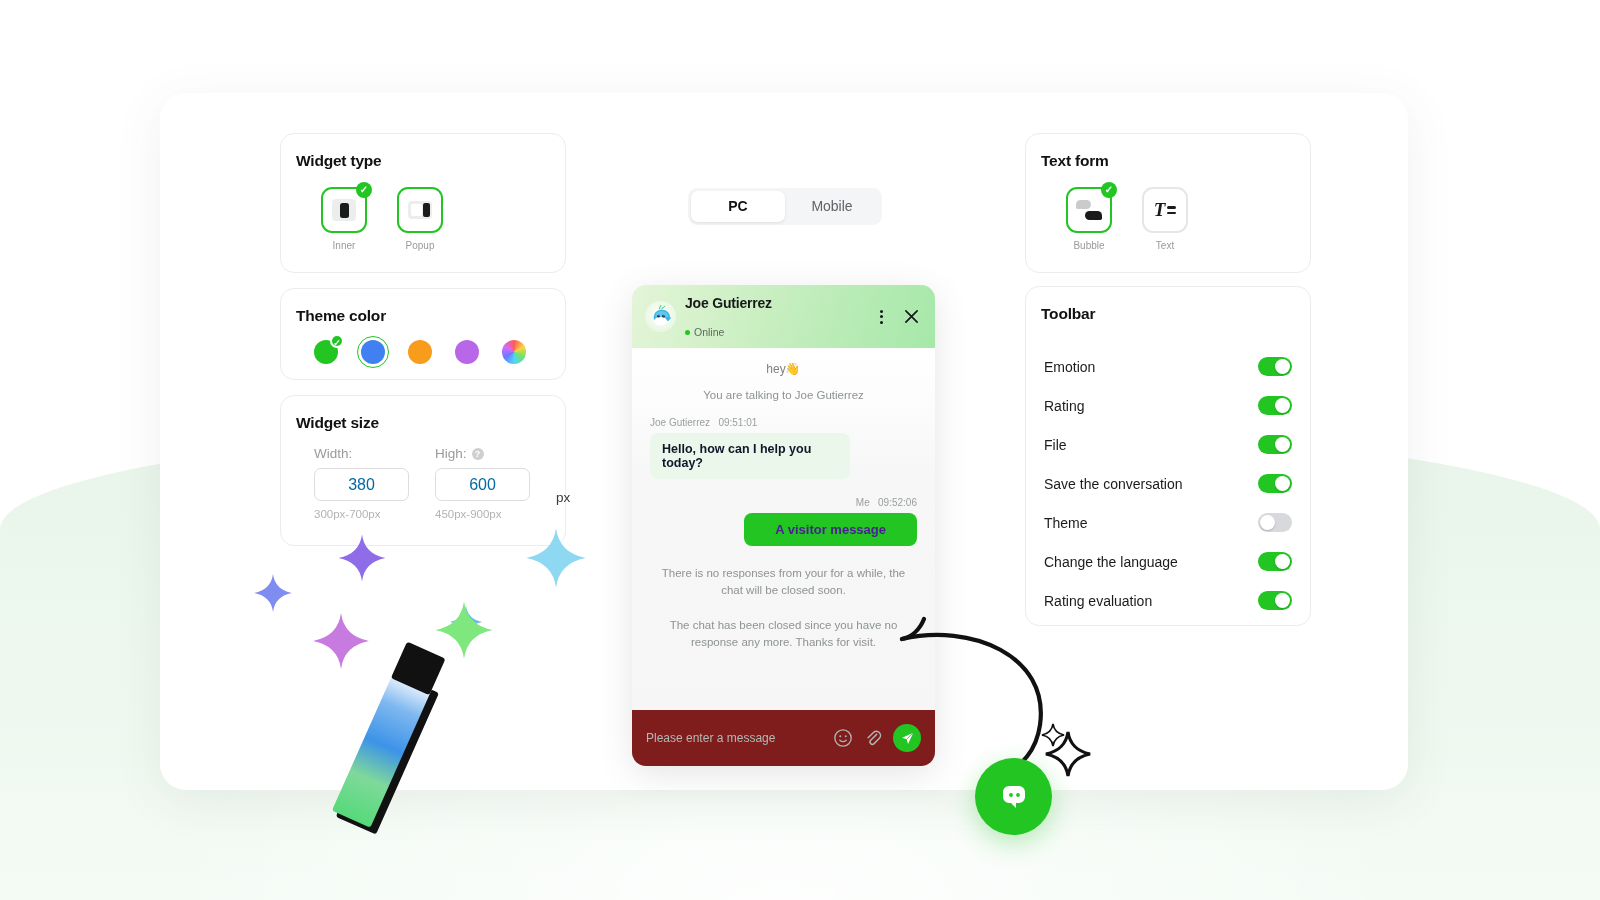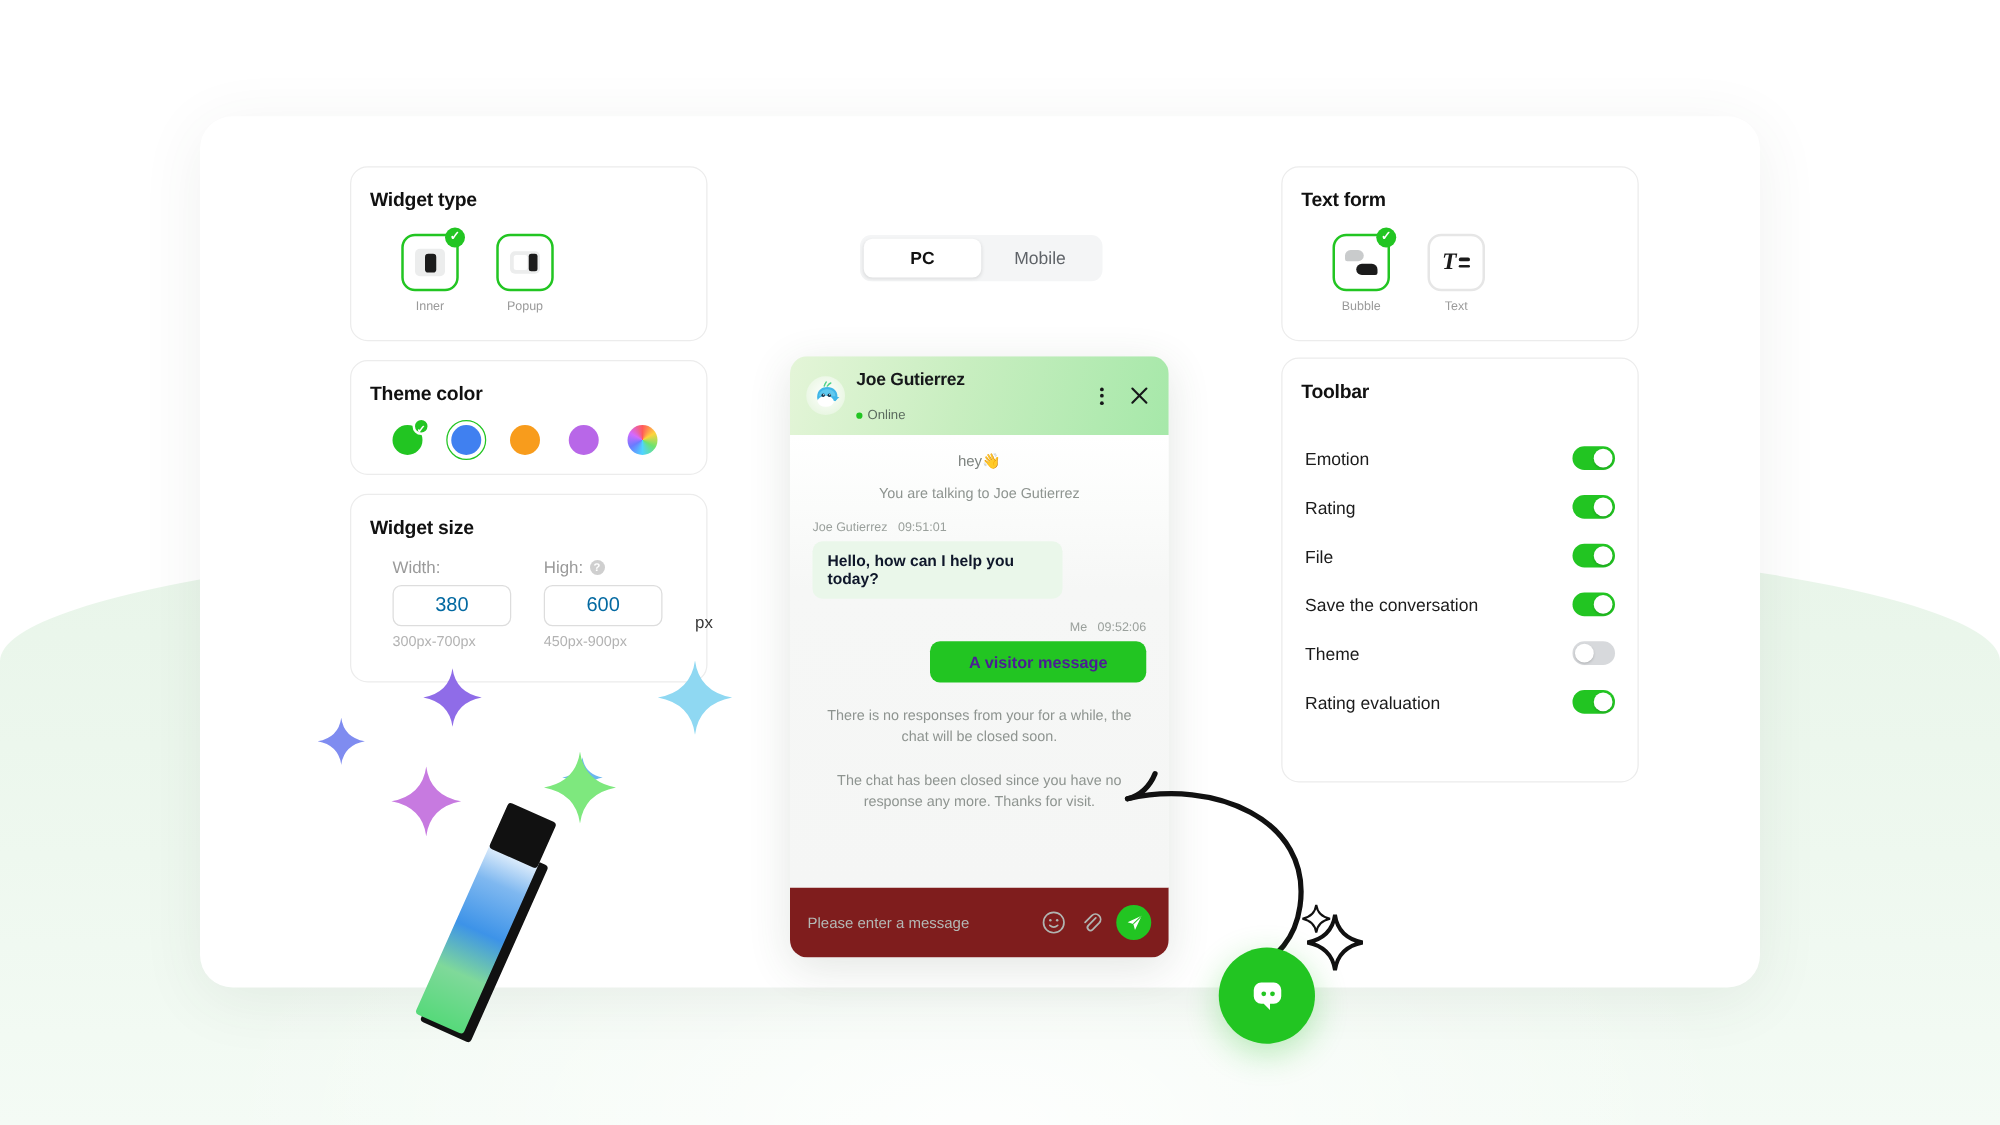--- a/index.html
+++ b/index.html
@@ -469,20 +469,26 @@
       </div>
       <div class="tool-row">
         <div class="tool-label">Save the conversation</div>
         <div class="switch on">
             <span class="knob"></span>
           </div>
       </div>
       <div class="tool-row">
         <div class="tool-label">Theme</div>
         <div class="switch">
+            <span class="knob"></span>
+          </div>
+      </div>
+      <div class="tool-row">
+        <div class="tool-label">Change the language</div>
+        <div class="switch on">
             <span class="knob"></span>
           </div>
       </div>
       <div class="tool-row">
         <div class="tool-label">Rating evaluation</div>
         <div class="switch on">
             <span class="knob"></span>
           </div>
       </div>
 

